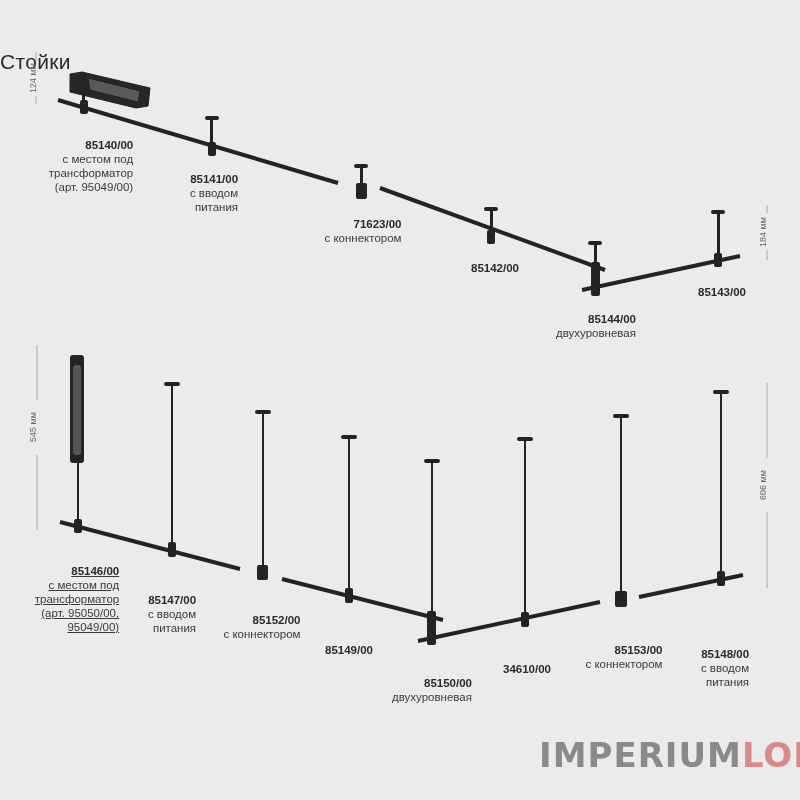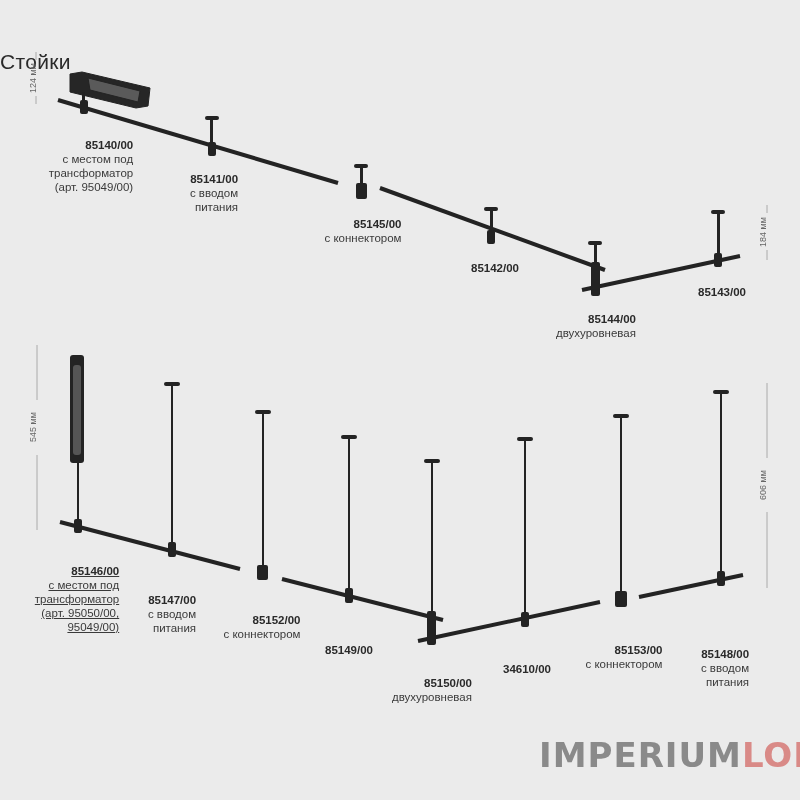--- a/index.html
+++ b/index.html
@@ -116,21 +116,21 @@
   <span class="desc">с местом под</span>
   <span class="desc">трансформатор</span>
   <span class="desc">(арт. 95049/00)</span>
 </div>
 <div class="lbl" style="left:214px;top:172px;">
   <span class="code">85141/00</span>
   <span class="desc">с вводом</span>
   <span class="desc">питания</span>
 </div>
 <div class="lbl" style="left:363px;top:217px;">
-  <span class="code">85145/00</span>
+  <span class="code">71623/00</span>
   <span class="desc">с коннектором</span>
 </div>
 <div class="lbl" style="left:495px;top:261px;">
   <span class="code">85142/00</span>
 </div>
 <div class="lbl" style="left:596px;top:312px;">
   <span class="code">85144/00</span>
   <span class="desc">двухуровневая</span>
 </div>
 <div class="lbl" style="left:722px;top:285px;">

